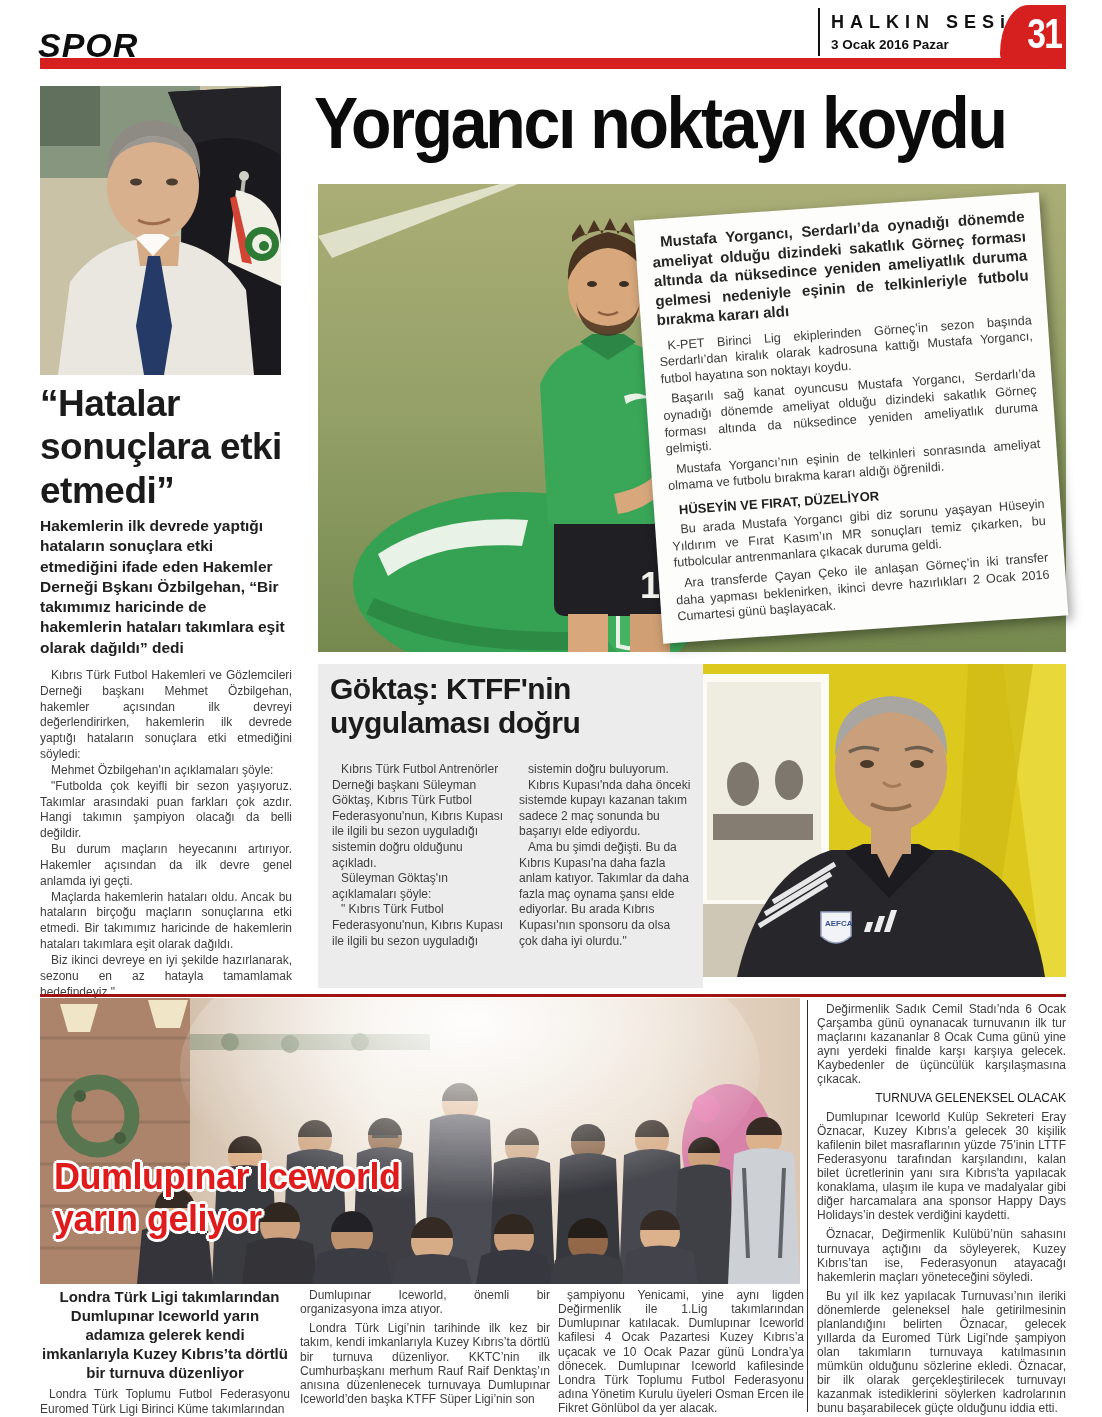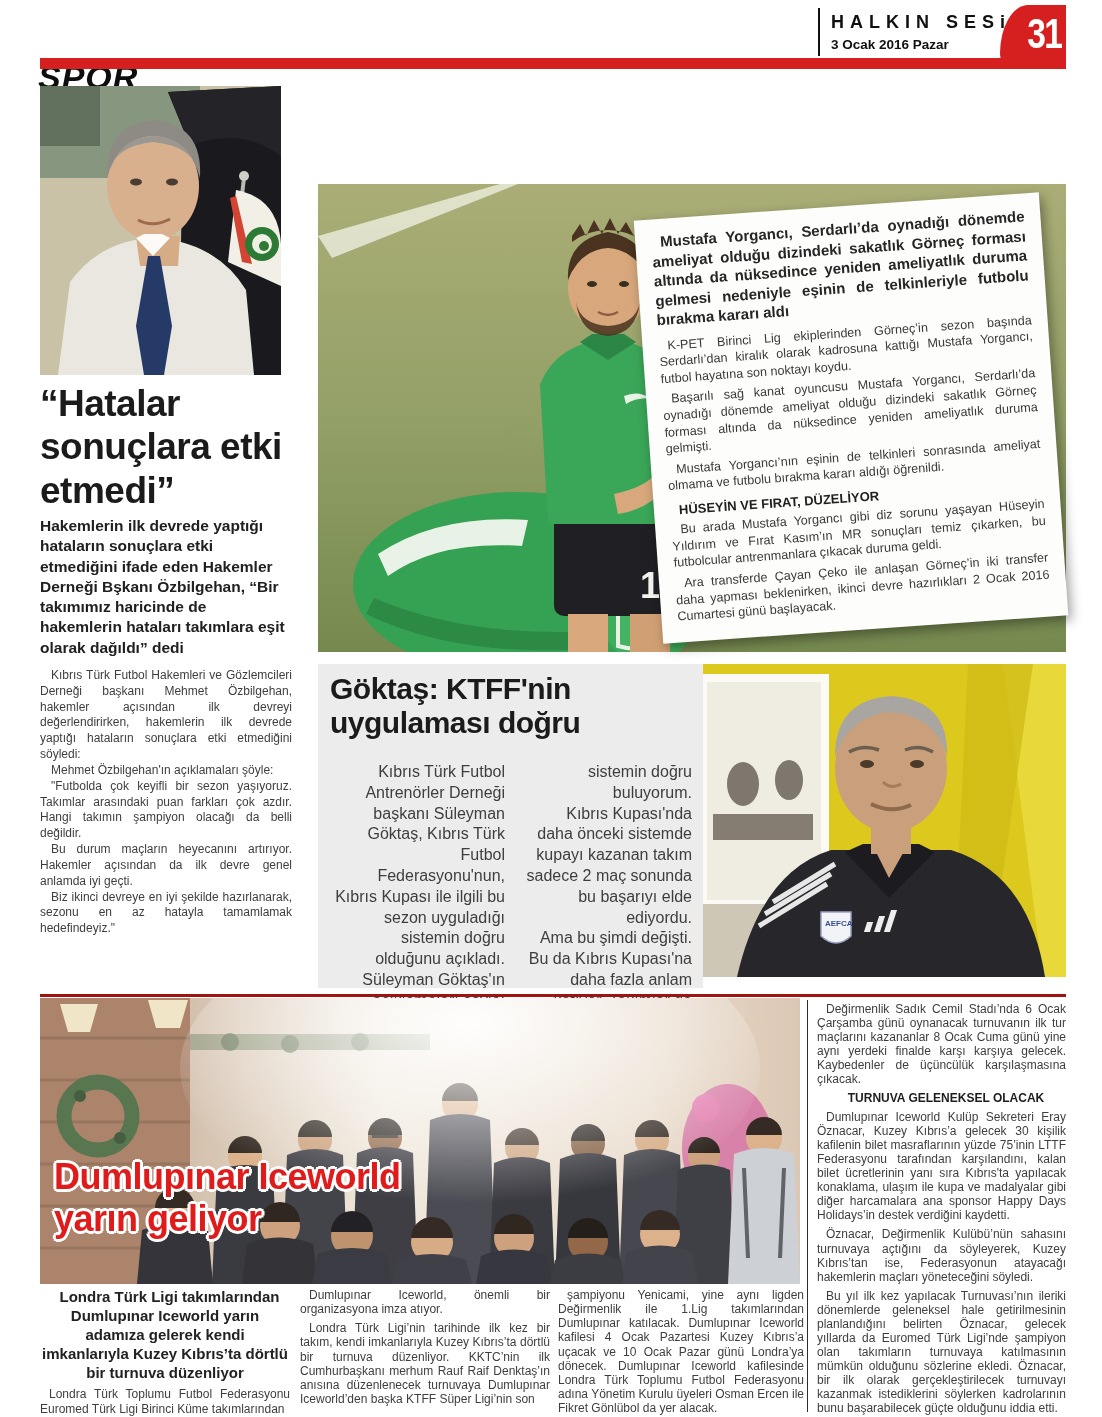--- a/index.html
+++ b/index.html
@@ -7,21 +7,21 @@
     --title-red:#e01b1b;
     --maroon:#a11310;
     --ink:#161616;
     --body:#3e3e3e;
   }
   html,body{margin:0;padding:0;background:#fff;}
   #page{position:relative;width:1102px;height:1417px;background:#fff;overflow:hidden;
         font-family:"Liberation Sans","DejaVu Sans",sans-serif;color:var(--ink);}
   .abs{position:absolute;}
   
-  .spor{left:38px;top:26px;font-size:34px;font-weight:800;font-style:italic;letter-spacing:1px;color:#0e0e0e;margin-top:32px;}
+  .spor{left:38px;top:26px;font-size:34px;font-weight:800;font-style:italic;letter-spacing:1px;color:#0e0e0e;}
   .red-bar{left:40px;top:58px;width:1026px;height:11px;background:var(--red);}
   .mast-div{left:818px;top:8px;width:2px;height:48px;background:#111;}
   .masthead{left:831px;top:12px;font-size:18px;font-weight:800;letter-spacing:6px;color:#101010;white-space:nowrap;}
   .mast-date{left:831px;top:37px;font-size:13.5px;font-weight:700;color:#101010;}
   .pagenum{left:1000px;top:5px;width:66px;height:58px;background:var(--red);
            border-radius:30px 0 0 6px / 52px 0 0 10px;display:flex;align-items:center;justify-content:flex-end;}
   .pagenum span{color:#fff;font-size:42px;font-weight:800;transform:scaleX(.8);letter-spacing:-2px;}
   
   .portrait{left:40px;top:86px;width:241px;height:289px;overflow:hidden;}
   .quote-head{left:40px;top:382px;width:268px;font-size:37px;line-height:1.17;font-weight:800;letter-spacing:-.5px;color:#1b1b1b;}
@@ -38,38 +38,38 @@
              transform:rotate(-4deg);transform-origin:50% 50%;
              box-shadow:3px 5px 12px rgba(0,0,0,.38);padding:13px 16px;color:#3a3a3a;}
   .tilt-note .lead{font-size:15px;font-weight:700;line-height:1.3;color:#262626;margin:0 0 8px 0;}
   .tilt-note p{font-size:12.6px;line-height:1.32;margin:0 0 4px 0;text-align:justify;text-indent:9px;}
   .tilt-note .sub{font-size:13px;font-weight:800;margin:7px 0 3px 0;text-indent:9px;color:#1f1f1f;}
   
   .goktas-panel{left:318px;top:664px;width:385px;height:324px;background:#ececec;}
   .goktas-head{position:absolute;left:12px;top:8px;width:360px;font-size:30px;font-weight:800;
                letter-spacing:-.5px;line-height:1.14;color:#1b1b1b;}
   .goktas-cols{position:absolute;left:14px;top:98px;width:360px;display:flex;gap:14px;}
-  .goktas-col{width:173px;font-size:16px;line-height:1.3;color:var(--body);text-align:right;}
+  .goktas-col{width:173px;font-size:12px;line-height:1.3;color:var(--body);}
   .goktas-col p{margin:0;text-indent:9px;}
   .goktas-photo{left:703px;top:664px;width:363px;height:313px;overflow:hidden;}
   
   .bottom-rule{left:40px;top:994px;width:1026px;height:3px;background:var(--maroon);}
   .group-photo{left:40px;top:998px;width:760px;height:286px;overflow:hidden;}
   .overlay-title{position:absolute;left:14px;top:158px;font-size:36px;font-weight:800;line-height:1.16;
      color:var(--title-red);letter-spacing:-.5px;
      text-shadow:-2px -2px 0 #fff,2px -2px 0 #fff,-2px 2px 0 #fff,2px 2px 0 #fff,0 -3px 0 #fff,0 3px 0 #fff,-3px 0 0 #fff,3px 0 0 #fff;}
   .bcol{font-size:12px;line-height:1.18;color:var(--body);text-align:justify;}
   .bcol p{margin:0 0 5px 0;text-indent:9px;}
   .bcol1{left:40px;top:1288px;width:250px;}
   .b-intro{font-size:15px;font-weight:700;line-height:1.26;color:#222;text-align:center;margin:0 0 8px 0;}
   .bcol2{left:300px;top:1288px;width:250px;}
   .bcol3{left:558px;top:1288px;width:246px;}
   .bcol4-line{left:807px;top:1000px;width:1px;height:412px;background:#2c2c2c;}
   .bcol4{left:817px;top:1002px;width:249px;font-size:12px;line-height:1.17;}
-  .bcol4 .sub{font-weight:700;color:#1d1d1d;text-align:center;}
+  .bcol4 .sub{font-weight:400;color:#1d1d1d;text-align:right;}
 </style>
 </head>
 <body>
 
 <div id="page">
 
   <div class="abs spor">SPOR</div>
   <div class="abs red-bar"></div>
   <div class="abs mast-div"></div>
   <div class="abs masthead">HALKIN SESi</div>
@@ -111,23 +111,27 @@
     </svg>
   </div>
 
   <div class="abs quote-head">“Hatalar sonuçlara etki etmedi”</div>
   <div class="abs standfirst">Hakemlerin ilk devrede yaptığı hataların sonuçlara etki etmediğini ifade eden Hakemler Derneği Bşkanı Özbilgehan, “Bir takımımız haricinde de hakemlerin hataları takımlara eşit olarak dağıldı” dedi</div>
   <div class="abs ref-body">
     <p>Kıbrıs Türk Futbol Hakemleri ve Gözlemcileri Derneği başkanı Mehmet Özbilgehan, hakemler açısından ilk devreyi değerlendirirken, hakemlerin ilk devrede yaptığı hataların sonuçlara etki etmediğini söyledi:</p>
     <p>Mehmet Özbilgehan'ın açıklamaları şöyle:</p>
     <p>"Futbolda çok keyifli bir sezon yaşıyoruz. Takımlar arasındaki puan farkları çok azdır. Hangi takımın şampiyon olacağı da belli değildir.</p>
     <p>Bu durum maçların heyecanını artırıyor. Hakemler açısından da ilk devre genel anlamda iyi geçti.</p>
+    <p>Maçlarda hakemlerin hataları oldu. Ancak bu hataların birçoğu maçların sonuçlarına etki etmedi. Bir takımımız haricinde de hakemlerin hataları takımlara eşit olarak dağıldı.</p>
     <p>Biz ikinci devreye en iyi şekilde hazırlanarak, sezonu en az hatayla tamamlamak hedefindeyiz."</p>
   </div>
 
+  <div class="abs main-headline">
+    <span>Yorgancı noktayı koydu</span>
+  </div>
 
   <div class="abs main-photo">
     <svg width="748" height="468" viewBox="0 0 748 468" preserveAspectRatio="none">
       <defs>
         <linearGradient id="field" x1="0" y1="0" x2="0" y2="1">
           <stop offset="0" stop-color="#aaad76"></stop>
             <stop offset="0.5" stop-color="#93a067"></stop>
             <stop offset="1" stop-color="#75894f"></stop>
         </linearGradient>
       </defs>

